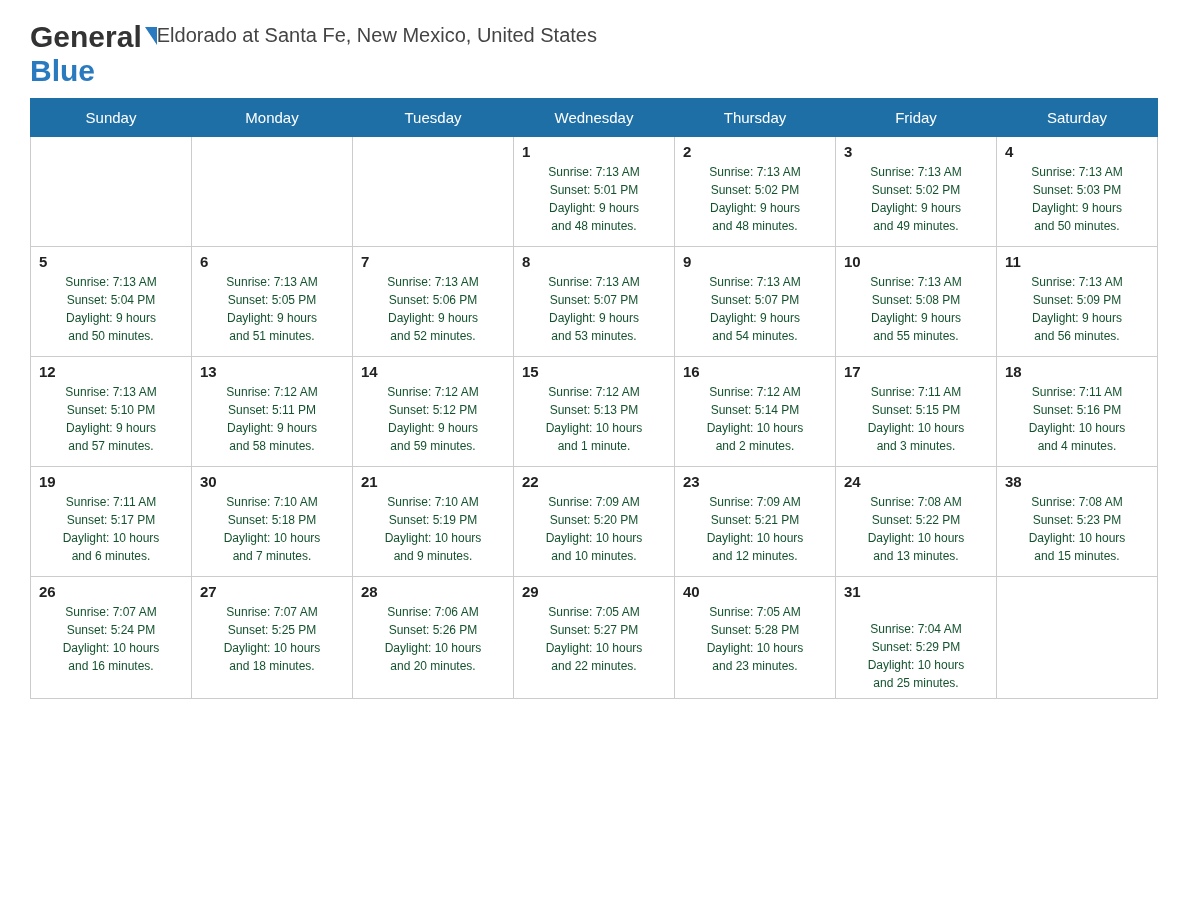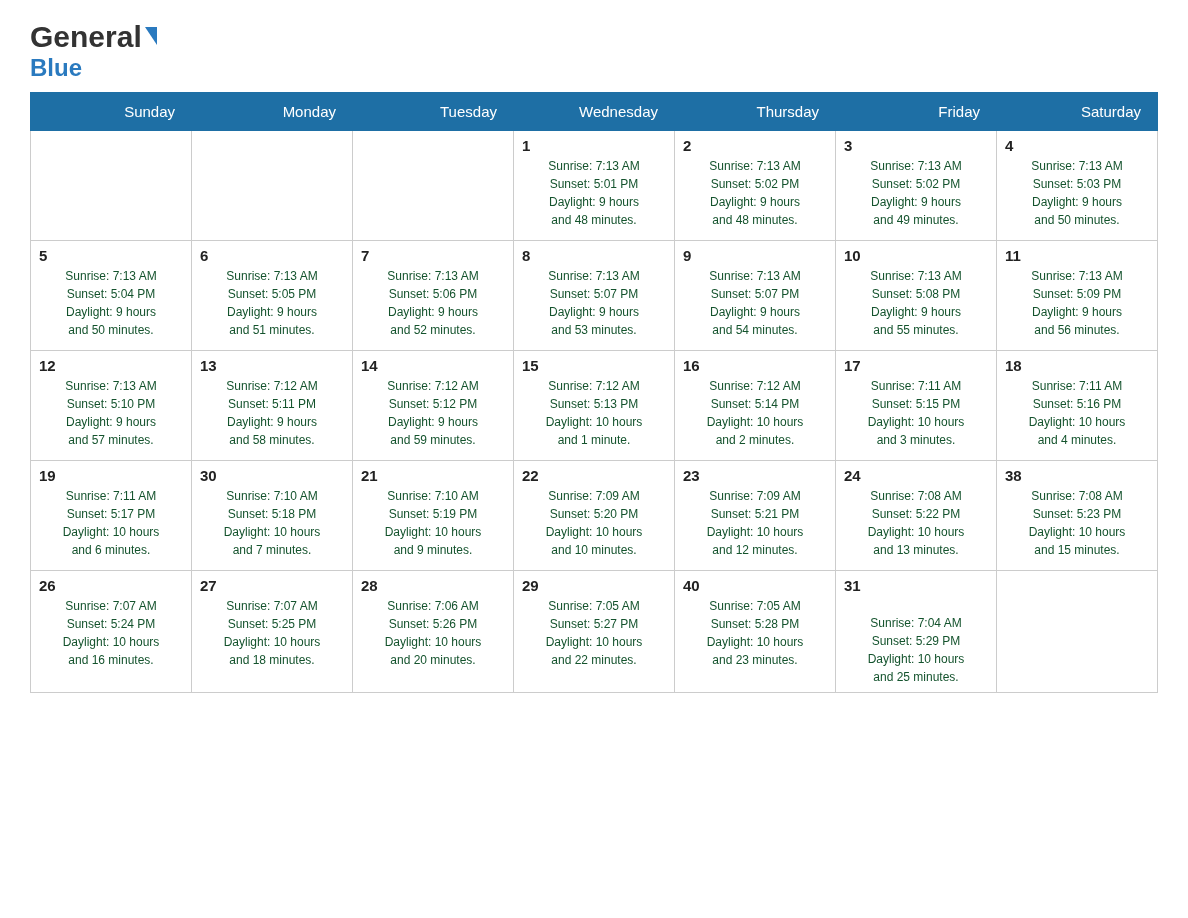--- a/index.html
+++ b/index.html
@@ -33,21 +33,21 @@
       width: 100%;
       border-collapse: collapse;
       margin-top: 10px;
     }
     .calendar th {
       background-color: #1e6fa5;
       color: #ffffff;
       font-size: 15px;
       font-weight: normal;
       padding: 10px 16px;
-      text-align: right;
+      text-align: center;
       border: 1px solid #1e6fa5;
     }
     .calendar td {
       border: 1px solid #ccc;
       vertical-align: top;
       padding: 6px 8px;
       width: 14.28%;
       min-height: 110px;
       height: 110px;
     }
@@ -83,39 +83,40 @@
       width: 0;
       height: 0;
       border-left: 12px solid transparent;
       border-right: 0px solid transparent;
       border-top: 18px solid #2a7abf;
       display: inline-block;
       margin-left: 3px;
       margin-bottom: 2px;
     }
     .logo-text-blue {
-      font-size: 24px;
+      font-size: 30px;
       font-weight: bold;
       color: #2a7abf;
     }
   </style>
 </head>
 <body>
 
 <div class="header">
   <div class="logo-wrapper">
     <div class="logo-top">
       <span class="logo-text-general">General</span>
       <span class="logo-triangle"></span>
     </div>
     <div>
       <span class="logo-text-blue">Blue</span>
     </div>
   </div>
   <div class="title-section">
+    <div class="location-title">Eldorado at Santa Fe, New Mexico, United States</div>
   </div>
 </div>
 
 <table class="calendar">
   <thead>
     <tr>
     <th>Sunday</th>
         <th>Monday</th>
         <th>Tuesday</th>
         <th>Wednesday</th>

